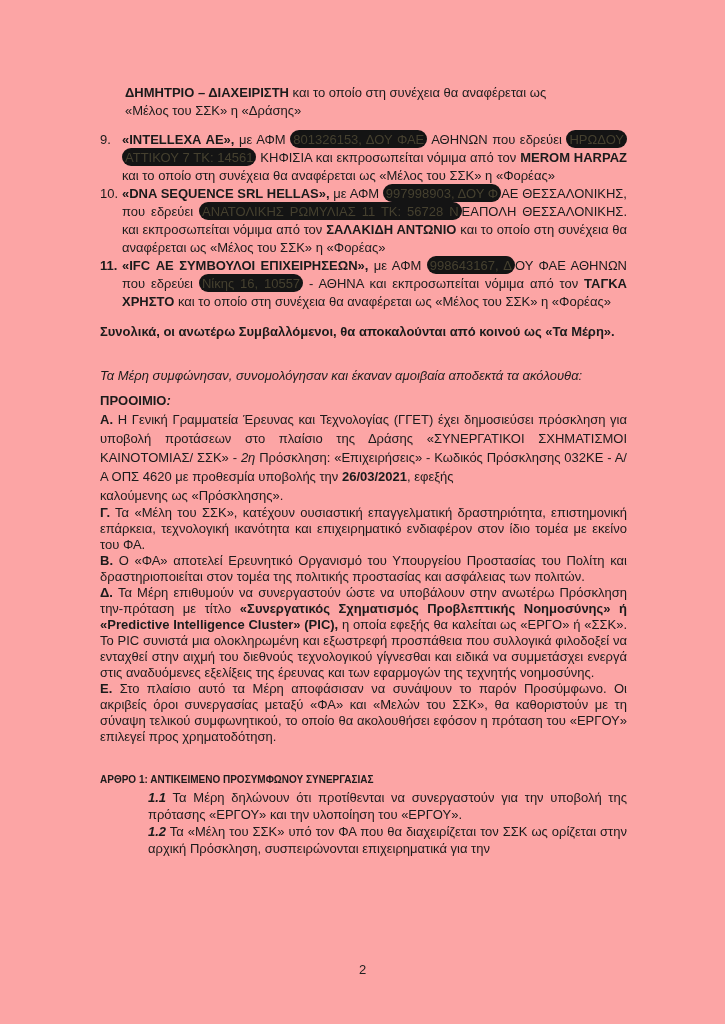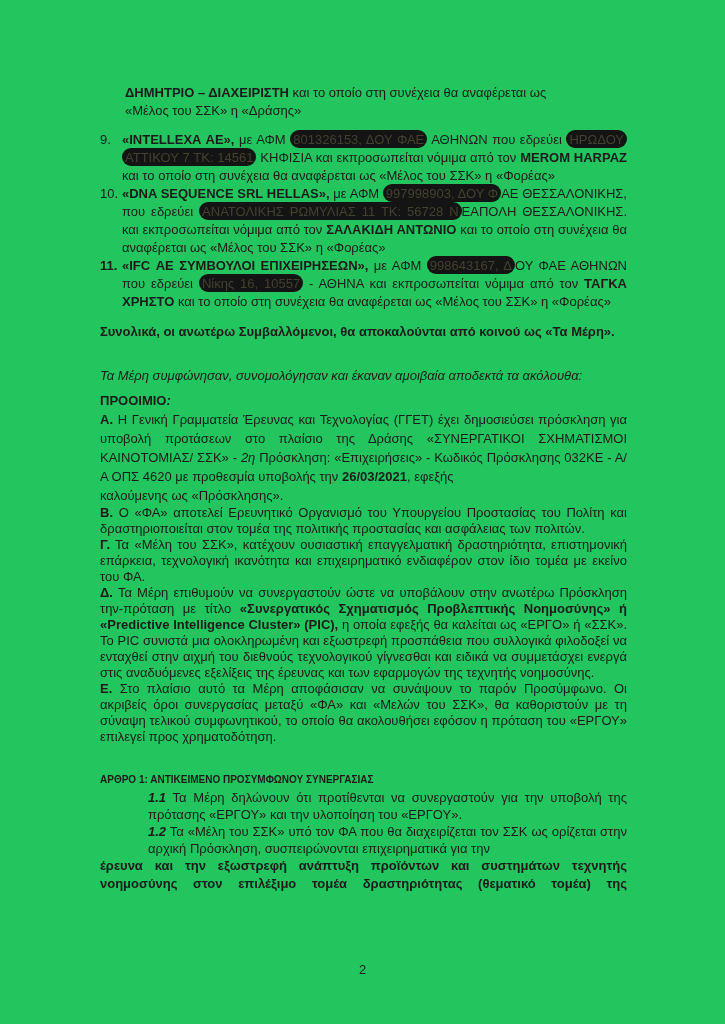--- a/index.html
+++ b/index.html
@@ -1,19 +1,19 @@
 <!DOCTYPE html>
 <html><head>
 <meta charset="utf-8">
 <style>
   html,body{margin:0;padding:0;background:#ffffff;}
   .page{
     position:relative;
     width:725px;height:1024px;
-    background:#22c55e;
+    background:#fca5a5;
     font-family:"Liberation Sans","DejaVu Sans",sans-serif;
     color:#1b1b1b;
     font-size:13px;
     overflow:hidden;
   }
   .content{position:absolute;left:100px;top:84px;width:527px;}
   p{margin:0;padding:0;}
   .cont{margin-left:25px;line-height:18px;}
   .members{margin-top:11px;}
   .member{display:flex;line-height:18px;}
@@ -66,27 +66,26 @@
       </div>
     </div>
 
     <p class="note">Συνολικά, οι ανωτέρω Συμβαλλόμενοι, θα αποκαλούνται από κοινού ως «Τα Μέρη».</p>
 
     <p class="agreement">Τα Μέρη συμφώνησαν, συνομολόγησαν και έκαναν αμοιβαία αποδεκτά τα ακόλουθα:</p>
 
     <p class="preamble-title"><span class="t">ΠΡΟΟΙΜΙΟ</span><span class="c">:</span></p>
 
     <p class="para-a"><span class="s-b">Α.</span><span class="s-n"> Η Γενική Γραμματεία Έρευνας και Τεχνολογίας (ΓΓΕΤ) έχει δημοσιεύσει πρόσκληση για υποβολή προτάσεων στο πλαίσιο της Δράσης «ΣΥΝΕΡΓΑΤΙΚΟΙ ΣΧΗΜΑΤΙΣΜΟΙ ΚΑΙΝΟΤΟΜΙΑΣ/ ΣΣΚ» - </span><span class="s-i">2η</span><span class="s-n"> Πρόσκληση: «Επιχειρήσεις» - Κωδικός Πρόσκλησης 032ΚΕ - Α/Α ΟΠΣ 4620 με προθεσμία υποβολής την </span><span class="s-b">26/03/2021</span><span class="s-n">, εφεξής</span><br><span class="s-n">καλούμενης ως «Πρόσκλησης».</span></p>
+    <p class="body-para"><span class="s-b">Γ.</span><span class="s-n"> Τα «Μέλη του ΣΣΚ», κατέχουν ουσιαστική επαγγελματική δραστηριότητα, επιστημονική επάρκεια, τεχνολογική ικανότητα και επιχειρηματικό ενδιαφέρον στον ίδιο τομέα με εκείνο του ΦΑ.</span></p>
     <p class="body-para"><span class="s-b">Β.</span><span class="s-n"> Ο «ΦΑ» αποτελεί Ερευνητικό Οργανισμό του Υπουργείου Προστασίας του Πολίτη και δραστηριοποιείται στον τομέα της πολιτικής προστασίας και ασφάλειας των πολιτών.</span></p>
-    <p class="body-para"><span class="s-b">Γ.</span><span class="s-n"> Τα «Μέλη του ΣΣΚ», κατέχουν ουσιαστική επαγγελματική δραστηριότητα, επιστημονική επάρκεια, τεχνολογική ικανότητα και επιχειρηματικό ενδιαφέρον στον ίδιο τομέα με εκείνο του ΦΑ.</span></p>
     <p class="body-para"><span class="s-b">Δ.</span><span class="s-n"> Τα Μέρη επιθυμούν να συνεργαστούν ώστε να υποβάλουν στην ανωτέρω Πρόσκληση την-πρόταση με τίτλο </span><span class="s-b">«Συνεργατικός Σχηματισμός Προβλεπτικής Νοημοσύνης» ή «Predictive Intelligence Cluster» (PIC),</span><span class="s-n"> η οποία εφεξής θα καλείται ως «ΕΡΓΟ» ή «ΣΣΚ». Το PIC συνιστά μια ολοκληρωμένη και εξωστρεφή προσπάθεια που συλλογικά φιλοδοξεί να ενταχθεί στην αιχμή του διεθνούς τεχνολογικού γίγνεσθαι και ειδικά να συμμετάσχει ενεργά στις αναδυόμενες εξελίξεις της έρευνας και των εφαρμογών της τεχνητής νοημοσύνης.</span></p>
     <p class="body-para"><span class="s-b">Ε.</span><span class="s-n"> Στο πλαίσιο αυτό τα Μέρη αποφάσισαν να συνάψουν το παρόν Προσύμφωνο. Οι ακριβείς όροι συνεργασίας μεταξύ «ΦΑ» και «Μελών του ΣΣΚ», θα καθοριστούν με τη σύναψη τελικού συμφωνητικού, το οποίο θα ακολουθήσει εφόσον η πρόταση του «ΕΡΓΟΥ» επιλεγεί προς χρηματοδότηση.</span></p>
 
     <p class="article-heading">ΑΡΘΡΟ 1: ΑΝΤΙΚΕΙΜΕΝΟ ΠΡΟΣΥΜΦΩΝΟΥ ΣΥΝΕΡΓΑΣΙΑΣ</p>
 
     <p class="clause"><span class="s-bi">1.1</span><span class="s-n"> Τα Μέρη δηλώνουν ότι προτίθενται να συνεργαστούν για την υποβολή της πρότασης «ΕΡΓΟΥ» και την υλοποίηση του «ΕΡΓΟΥ».</span></p>
     <p class="clause"><span class="s-bi">1.2</span><span class="s-n"> Τα «Μέλη του ΣΣΚ» υπό τον ΦΑ που θα διαχειρίζεται τον ΣΣΚ ως ορίζεται στην αρχική Πρόσκληση, συσπειρώνονται επιχειρηματικά για την</span></p>
-    <p class="clause-cont"><span class="s-b">έρευνα και την εξωστρεφή ανάπτυξη προϊόντων και συστημάτων τεχνητής νοημοσύνης στον επιλέξιμο τομέα δραστηριότητας (θεματικό τομέα) της</span></p>
 
   </div>
 
   <div class="pagenum">2</div>
 </div>
 
 </body></html>

